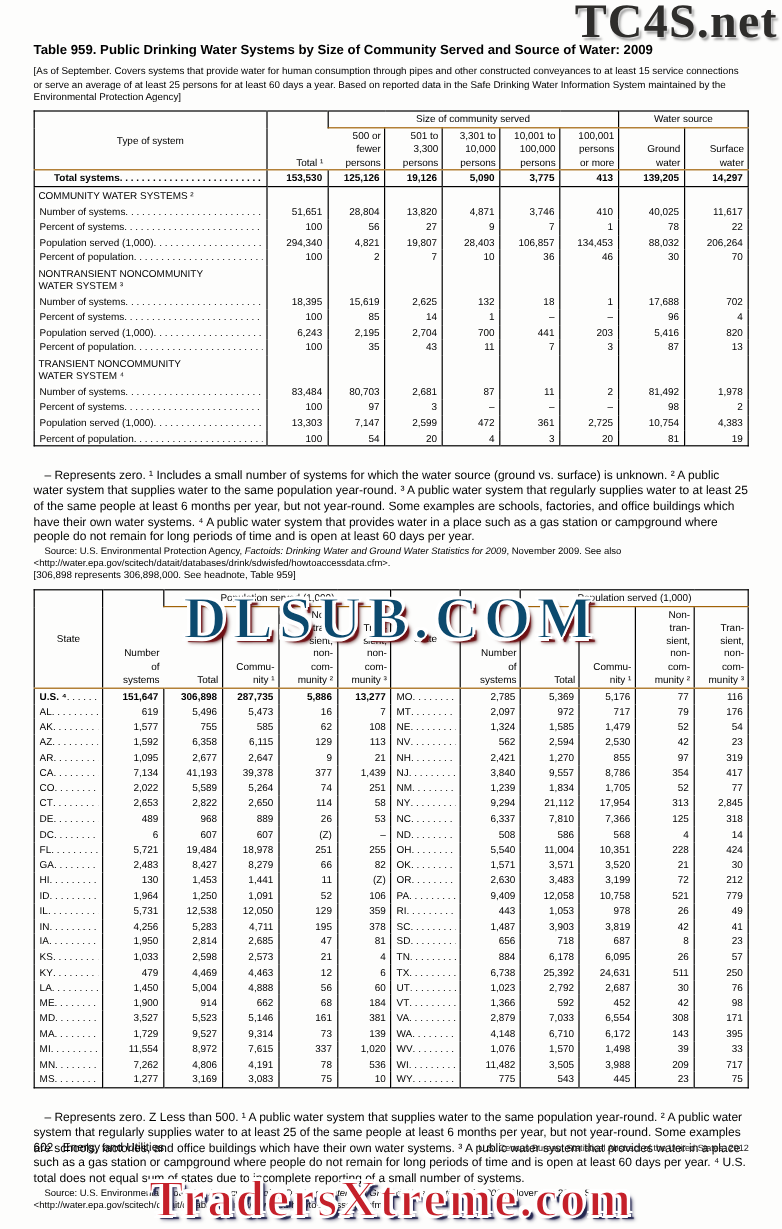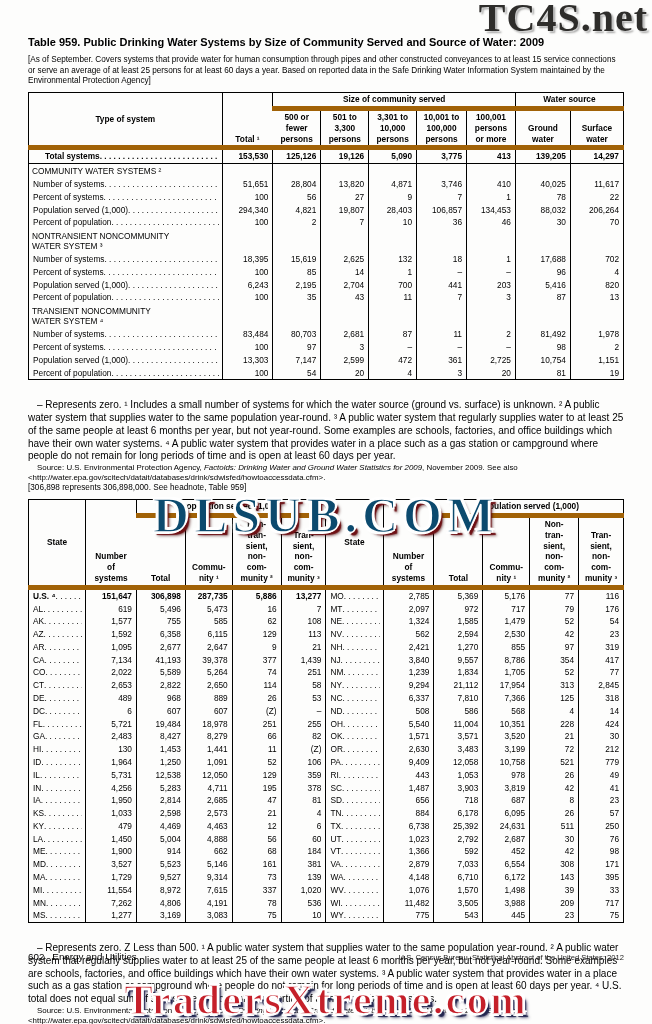--- a/index.html
+++ b/index.html
@@ -10,26 +10,26 @@
     position: relative; overflow: hidden;
   }
   .page { position: absolute; inset: 0; padding: 36px 28px 0 28px; }
 
   .tbl-title { font-weight: bold; font-size: 11px; line-height: 1.25; margin: 0 0 5px 0; }
   .headnote { font-size: 8.2px; line-height: 1.32; margin: 0 0 5px 0; }
 
   table { border-collapse: collapse; width: 100%; font-size: 8.3px; line-height: 1.3; table-layout: fixed; }
   .t959, .t960 { border: 1px solid #000; }
   th, td { padding: 1px 3px; }
-  th { font-weight: bold; border-left: 1px solid #000; border-bottom: 5px solid #a16207; }
+  th { font-weight: normal; border-left: 1px solid #000; border-bottom: 1px solid #a16207; }
   td { border-left: 1px solid #000; vertical-align: bottom; }
   th:first-child, td:first-child { border-left: none; }
   .pre { white-space: pre-line; }
   .th-mid { vertical-align: middle; text-align: center; }
-  .th-bot { vertical-align: bottom; text-align: center; }
+  .th-bot { vertical-align: bottom; text-align: right; }
   .grp { vertical-align: middle; text-align: center; }
 
   .val { text-align: right; padding-right: 4px; }
   .b { font-weight: bold; }
   tr.rule td { border-bottom: 1px solid #000; }
   .label-cell { padding-left: 4px; }
   .label-cell.ind2 .lbl { padding-left: 12px; }
   .lblwrap { display: flex; overflow: hidden; white-space: nowrap; }
   .leader { flex: 1 1 auto; overflow: hidden; color: #000; }
   .leader::before { content: " . . . . . . . . . . . . . . . . . . . . . . . . . . . . . . . . . . . . . . . . ."; }
@@ -330,21 +330,21 @@
               <span class="leader"></span>
             </div>
           </td>
           <td class="val">13,303</td>
           <td class="val">7,147</td>
           <td class="val">2,599</td>
           <td class="val">472</td>
           <td class="val">361</td>
           <td class="val">2,725</td>
           <td class="val">10,754</td>
-          <td class="val">1,151</td>
+          <td class="val">4,383</td>
         </tr>
         <tr>
           <td class="label-cell">
             <div class="lblwrap">
               <span class="lbl">Percent of population</span>
               <span class="leader"></span>
             </div>
           </td>
           <td class="val">100</td>
           <td class="val">54</td>

